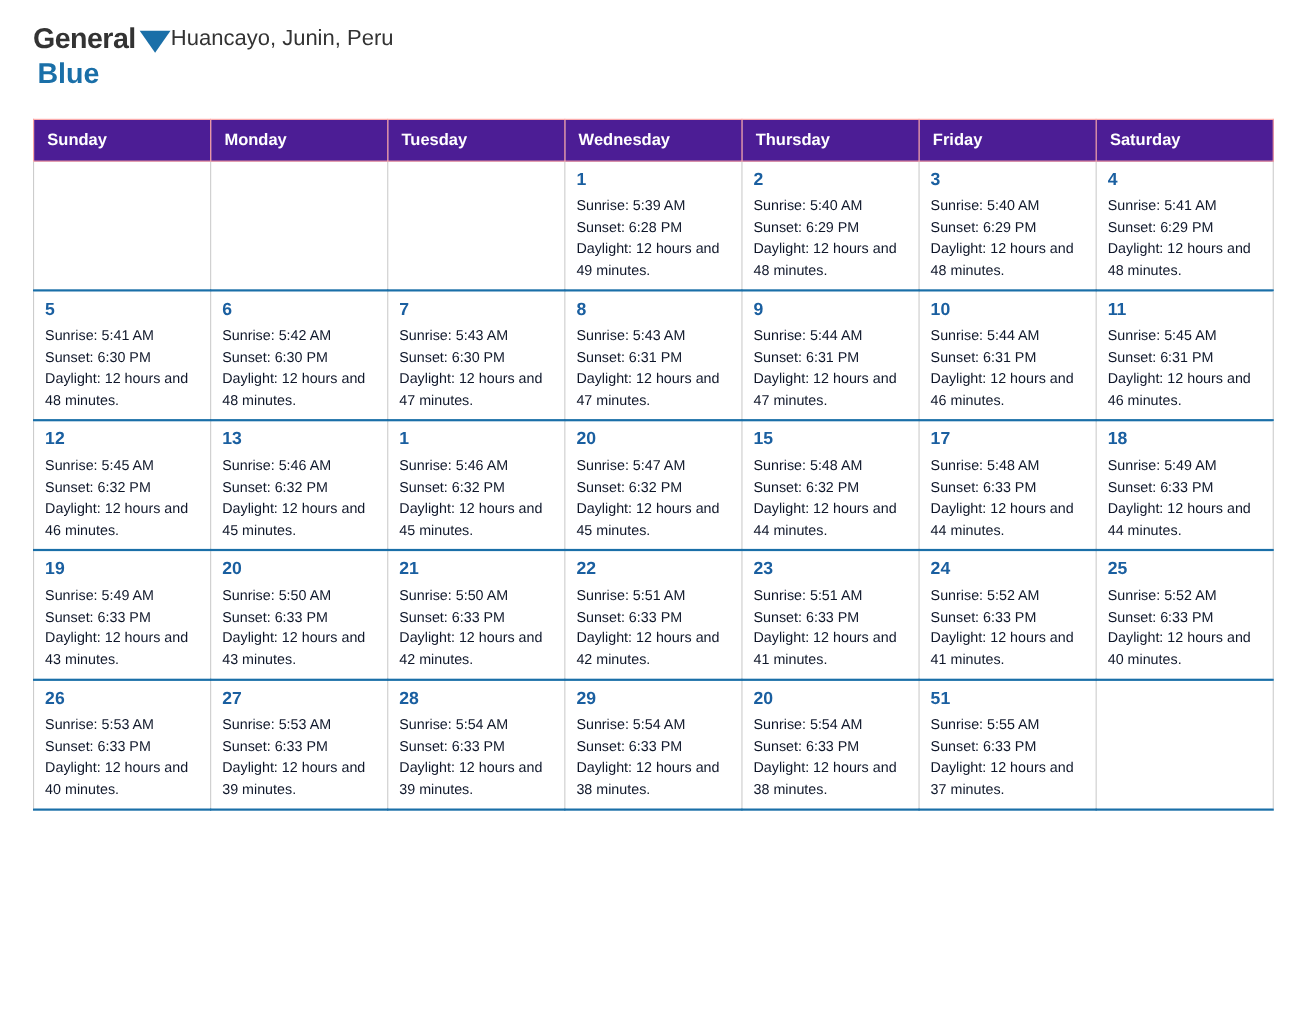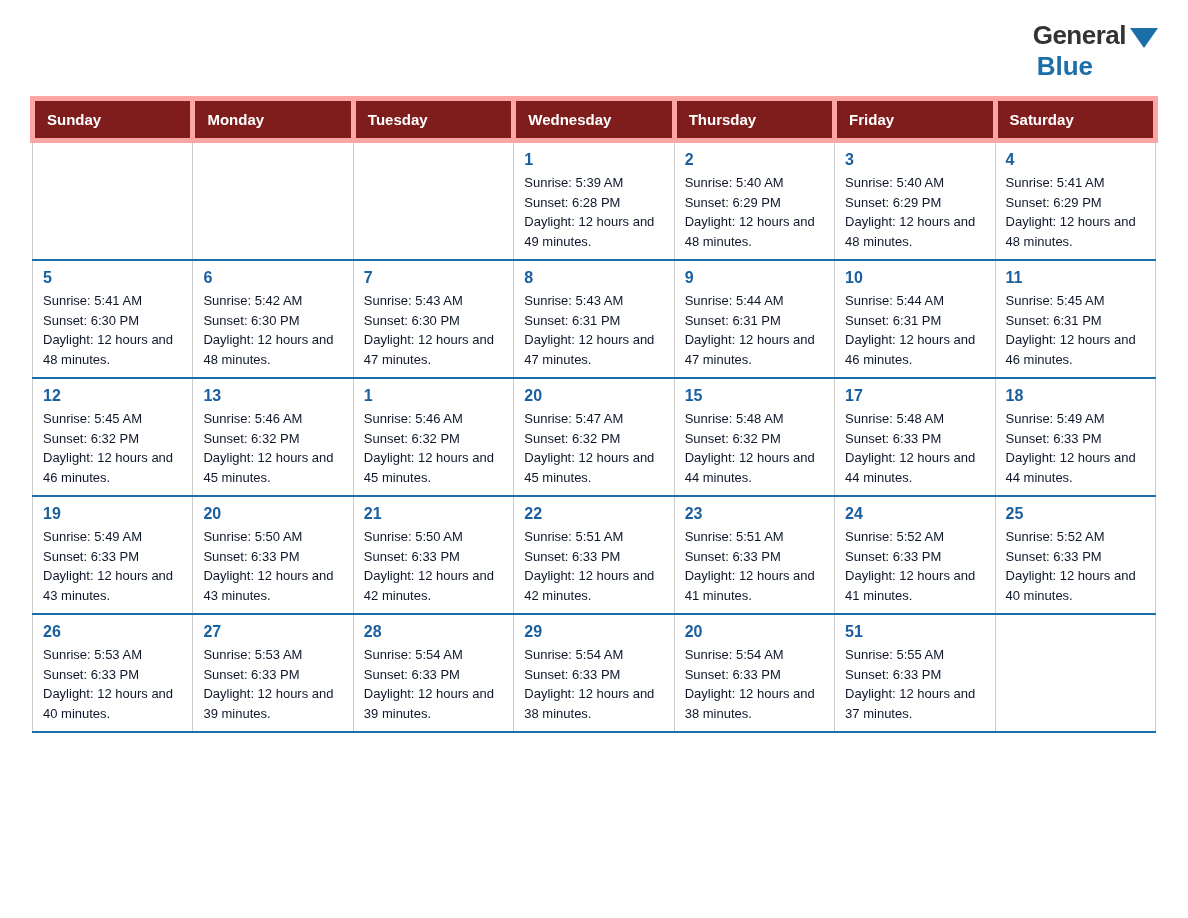--- a/index.html
+++ b/index.html
@@ -8,23 +8,23 @@
       background: #fff;
       color: #333;
       width: 1188px;
       min-height: 918px;
       padding: 20px 30px;
     }
 
     
     .header {
       display: flex;
-      justify-content: flex-end;
+      justify-content: flex-start;
       align-items: flex-start;
-      margin-bottom: 14px;
+      margin-bottom: 26px;
     }
 
     .logo {
       display: flex;
       flex-direction: column;
       align-items: flex-start;
     }
 
     .logo-top {
       display: flex;
@@ -73,27 +73,27 @@
     }
 
     
     .calendar {
       width: 100%;
       border-collapse: collapse;
       border: 1px solid #1a6fa8;
     }
 
     .calendar thead tr th {
-      background-color: #7f1d1d;
+      background-color: #4c1d95;
       color: #fff;
       font-size: 15px;
       font-weight: bold;
       padding: 10px 12px;
       text-align: left;
-      border: 5px solid #fca5a5;
+      border: 1px solid #fca5a5;
     }
 
     .calendar tbody tr td {
       vertical-align: top;
       padding: 8px 10px;
       border: 1px solid #ccc;
       width: 14.28%;
       min-height: 100px;
     }
 
@@ -124,20 +124,21 @@
 
 <div class="header">
   <div class="logo">
     <div class="logo-top">
       <span class="logo-general">General</span>
       <div class="logo-triangle"></div>
     </div>
     <span class="logo-blue">Blue</span>
   </div>
   <div class="title-section">
+    <p class="page-subtitle">Huancayo, Junin, Peru</p>
   </div>
 </div>
 
 <table class="calendar">
   <thead>
     <tr>
     <th>Sunday</th>
         <th>Monday</th>
         <th>Tuesday</th>
         <th>Wednesday</th>

